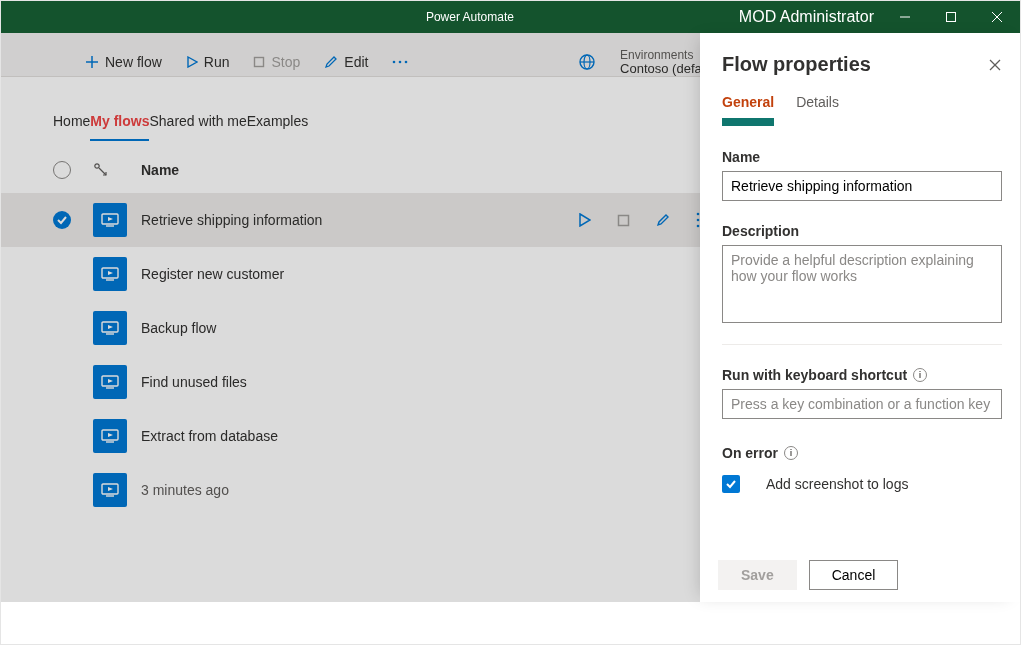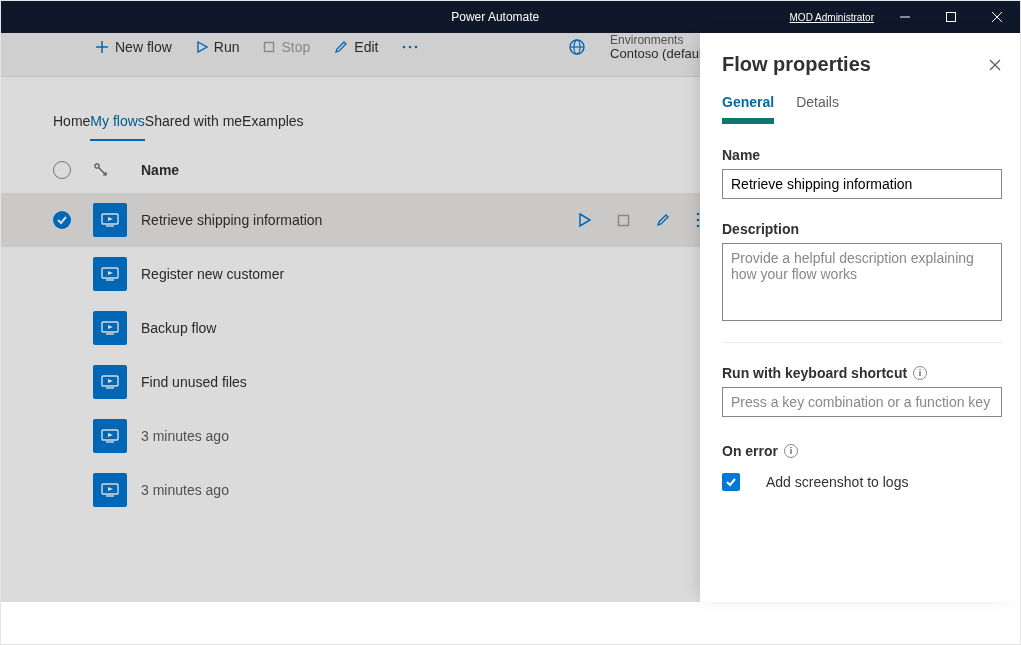--- a/index.html
+++ b/index.html
@@ -1,44 +1,44 @@
 <!DOCTYPE html>
 <html><head>
 <meta charset="utf-8">
 <style>
   * { box-sizing: border-box; }
   html, body { margin: 0; padding: 0; font-family: "Segoe UI", Arial, sans-serif; font-size: 14px; color: #323130; background:#fff; }
   .app { width:1021px; height:645px; position:relative; overflow:hidden; border:1px solid #e5e5e5;}
   
   
-  .titlebar { height:32px; background:#0f172a; color:#fff; display:flex; align-items:center; justify-content:space-between; user-select:none;}
+  .titlebar { height:32px; background:#14532d; color:#fff; display:flex; align-items:center; justify-content:space-between; user-select:none;}
   .titlebar-center { flex:1; text-align:center; font-size:12px; }
-  .titlebar-user { font-size:10px; margin-right:8px;text-decoration:underline; }
+  .titlebar-user { font-size:16px; margin-right:8px; }
   .titlebar-btns { display:flex; }
   .titlebar-btn { width:46px; height:32px; display:flex; align-items:center; justify-content:center; }
   .titlebar-btn svg { stroke:#fff; }
   
   
-  .toolbar { height:44px; background:#f3f2f1; display:flex; align-items:flex-start; padding:0 14px; border-bottom:1px solid #e1dfdd; }
+  .toolbar { height:44px; background:#f3f2f1; display:flex; align-items:flex-end; padding:0 4px; border-bottom:1px solid #e1dfdd; }
   .toolbar-left { display:flex; align-items:center; gap:4px; margin-left:70px;}
   .toolbar-right { display:flex; align-items:center; gap:20px; margin-left:auto; }
   .tbtn { display:flex; align-items:center; gap:6px; padding:6px 10px; color:#323130; cursor:pointer; font-size:14px;}
   .tbtn .icon { color:#0078d4; }
   .env { display:flex; align-items:center; gap:24px; margin-right:6px;}
   .env-lines { line-height:14px;}
   .env-lines .lbl { font-size:12px; color:#605e5c; }
   .env-lines .val { font-size:13px; color:#323130; }
   .search { display:flex; align-items:center; gap:6px; color:#605e5c; font-size:14px;}
   .content-wrap { position:relative; height:569px; }
   .content-dim { position:absolute; inset:0; background:rgba(0,0,0,0.14); z-index:4; }
 
   
   .navtabs { display:flex; padding:36px 0 0 52px; font-size:14px; }
   .navtab { padding-bottom:10px; color:#323130; cursor:pointer;}
-  .navtab.active { font-weight:400; border-bottom:2px solid #0078d4; color:#0369a1;}
+  .navtab.active { font-weight:700; border-bottom:2px solid #0078d4; color:#ef4444;}
   
   
   .listhdr { display:flex; align-items:center; padding:20px 0 14px 52px; color:#323130; font-weight:600; }
   .col-sel { width:40px;}
   .col-icon { width:48px;}
   .col-name { flex:1; }
   .col-mod-hdr { width:300px; display:flex; align-items:center; gap:10px;}
   
   .radio-outline { width:18px; height:18px; border:1px solid #8a8886; border-radius:50%; }
   .role-glyph { width:16px; height:16px; }
@@ -56,21 +56,21 @@
   .col-mod { width:300px; color:#605e5c; }
   
   
   .panel { position:absolute; top:0; right:0; width:320px; height:569px; background:#fff; box-shadow:-6px 0 16px -6px rgba(0,0,0,0.18); z-index:10; display:flex; flex-direction:column;}
   .panel-inner { padding:20px 18px 0 22px; flex:1; overflow:auto;}
   .panel-title-row { display:flex; align-items:center; justify-content:space-between;}
   .panel-title { font-size:20px; font-weight:600; }
   .panel-close { cursor:pointer; color:#605e5c; }
   .panel-tabs { display:flex; gap:22px; margin-top:18px; border-bottom:1px solid transparent;}
   .panel-tab { font-size:14px; padding-bottom:8px; cursor:pointer; color:#605e5c;}
-  .panel-tab.active { color:#0369a1; border-bottom:6px solid #0f766e; font-weight:600;}
+  .panel-tab.active { color:#c2410c; border-bottom:8px solid #0f766e; font-weight:600;}
   .field-label { font-size:14px; font-weight:600; margin-top:22px; margin-bottom:6px; display:flex; align-items:center; gap:6px;}
   .text-input { width:100%; border:1px solid #8a8886; padding:6px 8px; font-size:14px; font-family:inherit; }
   .text-input::placeholder { color:#8a8886; }
   textarea.text-input { height:78px; resize:none; }
   .panel-divider { border:none; border-top:1px solid #edebe9; margin:18px 0 0 0;}
   .info-circ { width:14px; height:14px; border:1px solid #8a8886; border-radius:50%; display:inline-flex; align-items:center; justify-content:center; font-size:9px; color:#605e5c;}
   .chk-row { display:flex; align-items:center; gap:26px; margin-top:14px;}
   .chk-box { width:18px; height:18px; background:#0078d4; display:flex; align-items:center; justify-content:center; border-radius:2px;}
   
   .panel-footer { padding:12px 18px; display:flex; gap:12px; }
@@ -338,20 +338,23 @@
       <div class="col-sel"></div>
       <div class="col-icon">
             <div class="flow-icon">
               <svg width="20" height="16" viewBox="0 0 20 16">
                 <rect x="2" y="2" width="16" height="10" rx="1" fill="none" stroke="#fff" stroke-width="1.4"></rect>
                 <line x1="6" y1="14" x2="14" y2="14" stroke="#fff" stroke-width="1.4"></line>
                 <polygon points="8,5 13,7 8,9" fill="#fff"></polygon>
               </svg>
             </div>
           </div>
+      <div class="col-name">
+            <span class="flow-name">Extract from database</span>
+          </div>
       <div class="col-mod">3 minutes ago</div>
     </div>
 
     <div class="row">
       <div class="col-sel"></div>
       <div class="col-icon">
             <div class="flow-icon">
               <svg width="20" height="16" viewBox="0 0 20 16">
                 <rect x="2" y="2" width="16" height="10" rx="1" fill="none" stroke="#fff" stroke-width="1.4"></rect>
                 <line x1="6" y1="14" x2="14" y2="14" stroke="#fff" stroke-width="1.4"></line>
@@ -402,17 +405,21 @@
       <div class="chk-row">
         <div class="chk-box">
           <svg width="12" height="12" viewBox="0 0 12 12">
                 <polyline points="2,6 5,9 10,3" fill="none" stroke="#fff" stroke-width="2"></polyline>
               </svg>
         </div>
         <span>Add screenshot to logs</span>
       </div>
     </div>
 
+    <div class="panel-footer">
+      <button class="pbtn primary-disabled">Save</button>
+      <button class="pbtn">Cancel</button>
+    </div>
   </div>
 
   </div>
 
 </div>
 
 </body></html>

